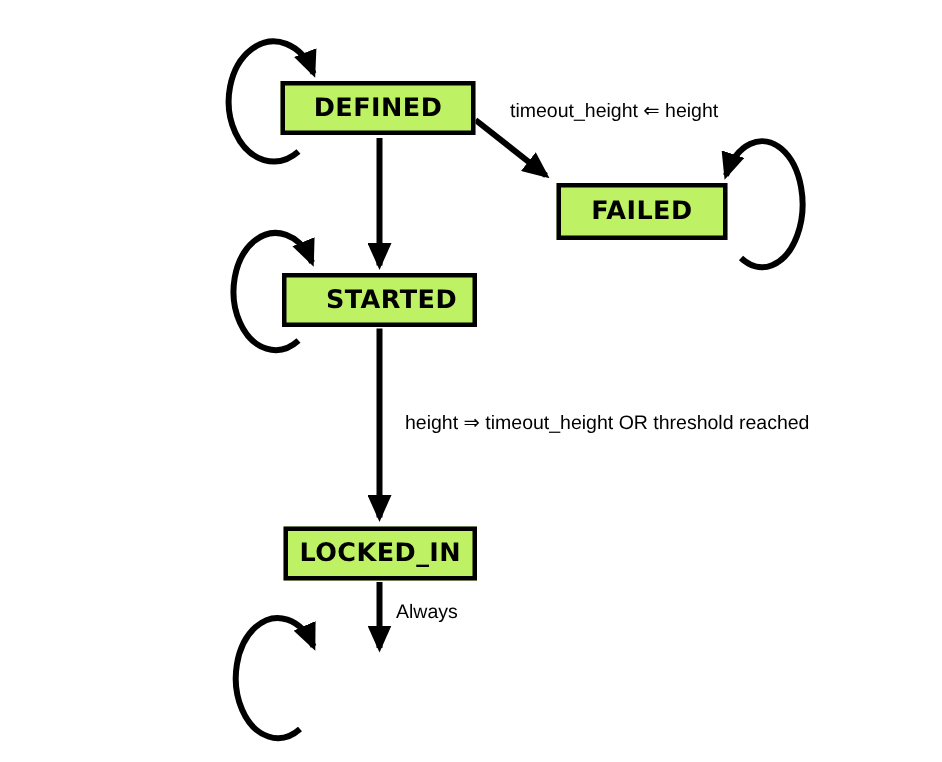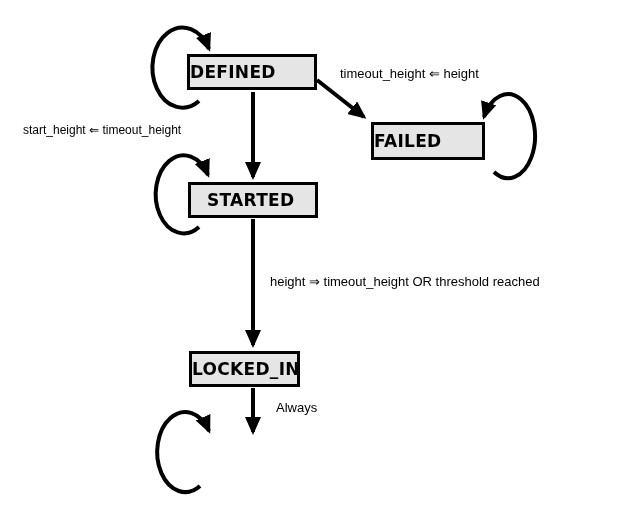--- a/index.html
+++ b/index.html
@@ -13,23 +13,24 @@
   }
   .edges-svg {
     position: absolute;
     left: 0; top: 0;
     width: 628px; height: 508px;
   }
   .state {
     position: absolute;
     box-sizing: border-box;
     border: 3px solid #000000;
-    background: #e5e5e5;
+    background: #bef264;
     display: flex;
     align-items: center;
+    justify-content: center;
     font-family: "DejaVu Sans", sans-serif;
     font-weight: bold;
     font-size: 17px;
     letter-spacing: 0.3px;
     color: #000000;
     z-index: 2;
   }
   .edge-label {
     position: absolute;
     font-family: Liberation Sans, sans-serif;
@@ -75,26 +76,25 @@
   </div>
 
   <div class="state" style="left:371px; top:122px; width:114px; height:38px;">
     <span>FAILED</span>
   </div>
 
   <div class="state" style="left:188px; top:182px; width:130px; height:36px;padding-left:16px;">
     <span>STARTED</span>
   </div>
 
-  <div class="state" style="left:189px; top:351px; width:111px; height:36px;">
+  <div class="state" style="left:189px; top:351px; width:129px; height:36px;">
     <span>LOCKED_IN</span>
   </div>
 
 
   <div class="edge-label" style="left:340px; top:66px;">timeout_height ⇐ height</div>
 
-  <div class="edge-label small" style="left:23px; top:122px;">start_height ⇐ timeout_height</div>
 
   <div class="edge-label" style="left:270px; top:274px;">height ⇒ timeout_height OR threshold reached</div>
 
-  <div class="edge-label" style="left:276px; top:400px;">Always</div>
+  <div class="edge-label" style="left:264px; top:400px;">Always</div>
 
 </div>
 
 </body></html>

